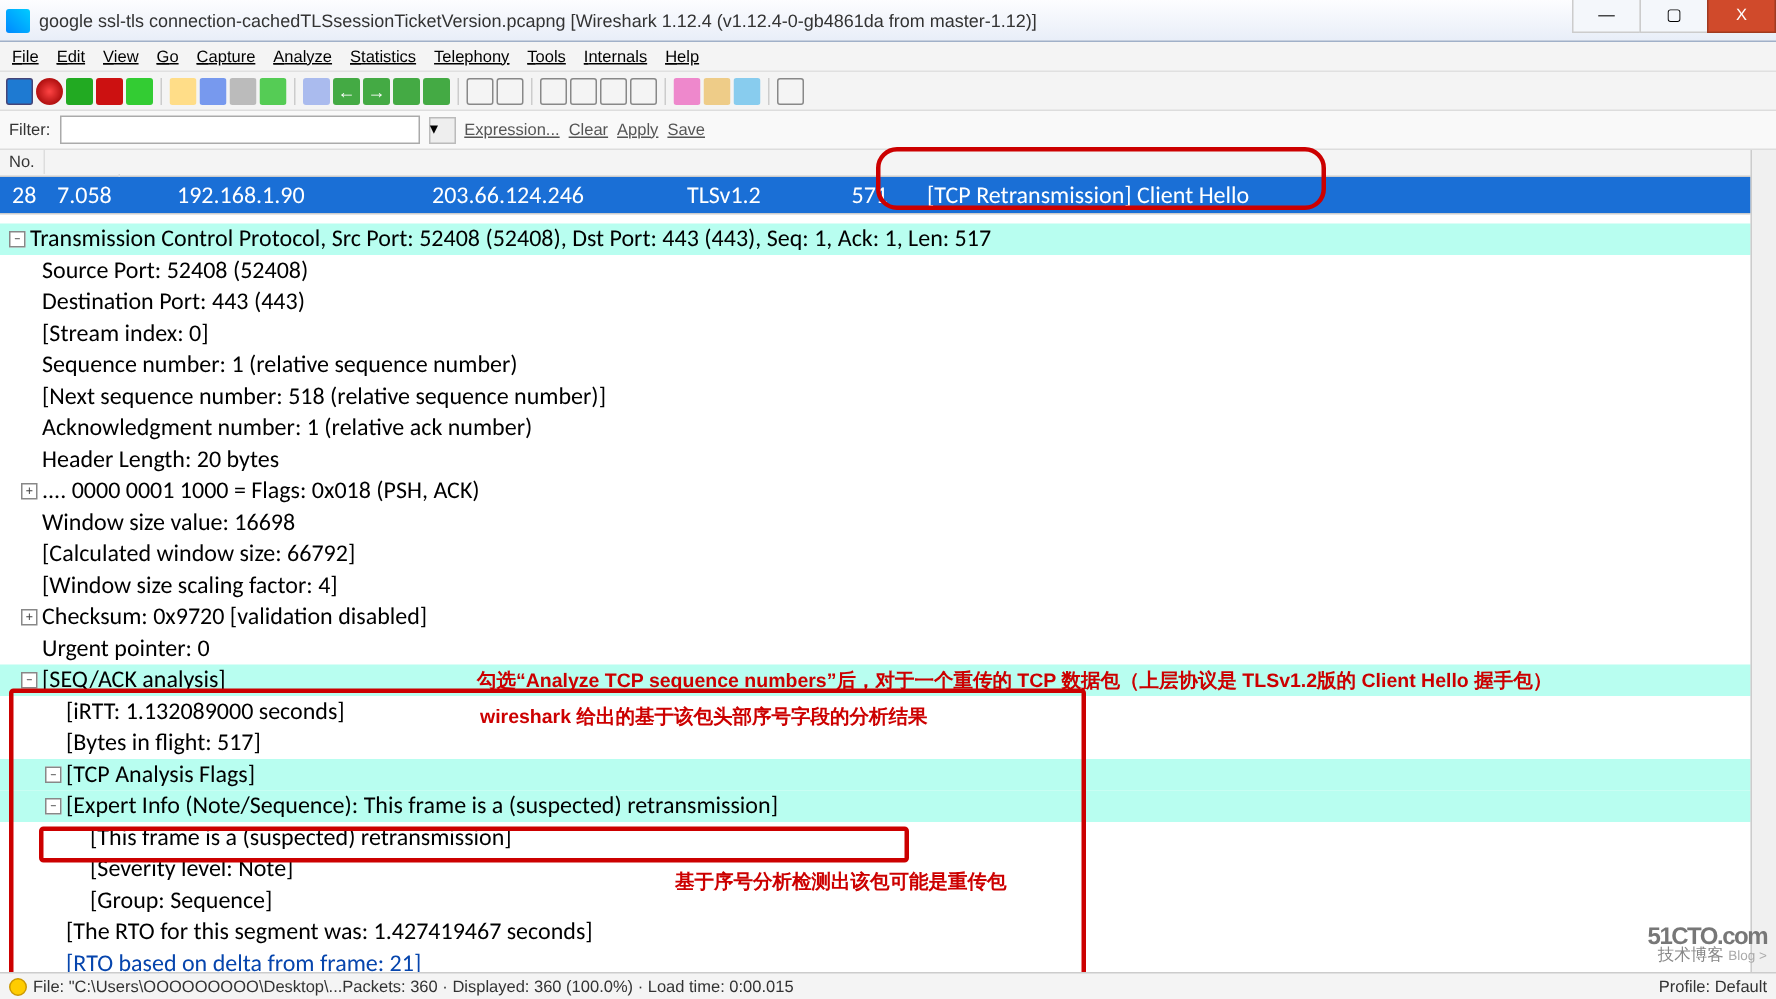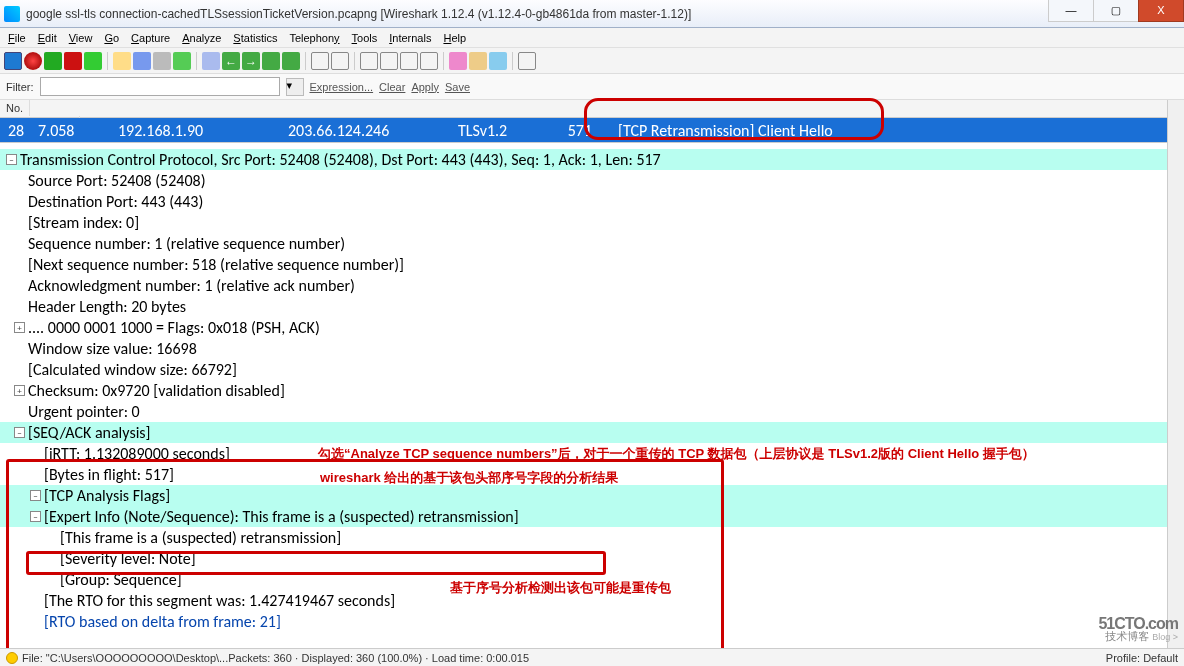--- a/index.html
+++ b/index.html
@@ -5,21 +5,21 @@
   * { margin:0; padding:0; box-sizing:border-box; }
   body { font-family: "Segoe UI", Tahoma, sans-serif; font-size:12px; color:#000; background:#f0f0f0; width:1184px; height:666px; overflow:hidden; position:relative; }
   .titlebar { height:28px; background:linear-gradient(#fdfdff,#e8eef8); display:flex; align-items:center; padding:0 4px; border-bottom:1px solid #a0b0c8; position:relative; }
   .titlebar .icon { width:16px; height:16px; background:linear-gradient(45deg,#08f,#0cf); border-radius:2px; margin-right:6px; }
   .titlebar .title { font-size:12px; color:#333; flex:1; white-space:nowrap; overflow:hidden; }
   .winbtns { position:absolute; right:0; top:0; display:flex; }
   .winbtn { width:46px; height:22px; text-align:center; font-size:11px; line-height:20px; border:1px solid #ccc; border-top:none; background:#f4f7fb; margin-left:-1px;}
   .winbtn.close { background:#d04a2b; color:#fff; border-color:#a03a20;}
   .menubar { height:20px; background:#f4f4f4; display:flex; align-items:center; padding-left:4px; font-size:11px; gap:4px; border-bottom:1px solid #e0e0e0;}
   .menubar span u { text-decoration:underline; }
-  .menubar span { padding:2px 4px; }
+  .menubar span { padding:2px 4px;text-decoration:underline; }
   .toolbar { height:26px; background:#f4f4f4; display:flex; align-items:center; padding:0 4px; gap:2px; border-bottom:1px solid #ddd;}
   .tbtn { width:18px; height:18px; border:1px solid transparent; display:inline-block; border-radius:2px; }
   .sep { width:1px; height:18px; background:#ccc; margin:0 3px; }
   .filterbar { height:26px; background:#f9f9f9; display:flex; align-items:center; padding:0 6px; gap:6px; border-bottom:1px solid #ddd; font-size:11px;}
   .filterbar label { color:#333; }
   .filterbar input { flex:0 0 240px; height:19px; border:1px solid #aaa; padding:0 4px; background:#fff; font-size:11px;}
   .fbtn { width:18px;height:18px;border:1px solid #bbb;background:#eee;}
   .flink { color:#555; text-decoration:underline; cursor:pointer;}
   .headerrow { height:18px; background:#f4f4f4; border-bottom:1px solid #ccc; display:flex; font-size:11px; color:#333;flex-direction:column; }
   .headerrow .col { padding:2px 6px; border-right:1px solid #ddd; }
@@ -142,20 +142,21 @@
   <div class="d-row l1">Source Port: 52408 (52408)</div>
   <div class="d-row l1">Destination Port: 443 (443)</div>
   <div class="d-row l1">[Stream index: 0]</div>
   <div class="d-row l1">Sequence number: 1    (relative sequence number)</div>
   <div class="d-row l1">[Next sequence number: 518    (relative sequence number)]</div>
   <div class="d-row l1">Acknowledgment number: 1    (relative ack number)</div>
   <div class="d-row l1">Header Length: 20 bytes</div>
   <div class="d-row l1"><span class="toggle">+</span><span>.... 0000 0001 1000 = Flags: 0x018 (PSH, ACK)</span></div>
   <div class="d-row l1">Window size value: 16698</div>
   <div class="d-row l1">[Calculated window size: 66792]</div>
+  <div class="d-row l1">[Window size scaling factor: 4]</div>
   <div class="d-row l1"><span class="toggle">+</span><span>Checksum: 0x9720 [validation disabled]</span></div>
   <div class="d-row l1">Urgent pointer: 0</div>
   <div class="d-row l1 hl"><span class="toggle">−</span><span>[SEQ/ACK analysis]</span></div>
   <div class="d-row l2">[iRTT: 1.132089000 seconds]</div>
   <div class="d-row l2">[Bytes in flight: 517]</div>
   <div class="d-row l2 hl"><span class="toggle">−</span><span>[TCP Analysis Flags]</span></div>
   <div class="d-row l2 hl"><span class="toggle">−</span><span>[Expert Info (Note/Sequence): This frame is a (suspected) retransmission]</span></div>
   <div class="d-row l3">[This frame is a (suspected) retransmission]</div>
   <div class="d-row l3">[Severity level: Note]</div>
   <div class="d-row l3">[Group: Sequence]</div>

